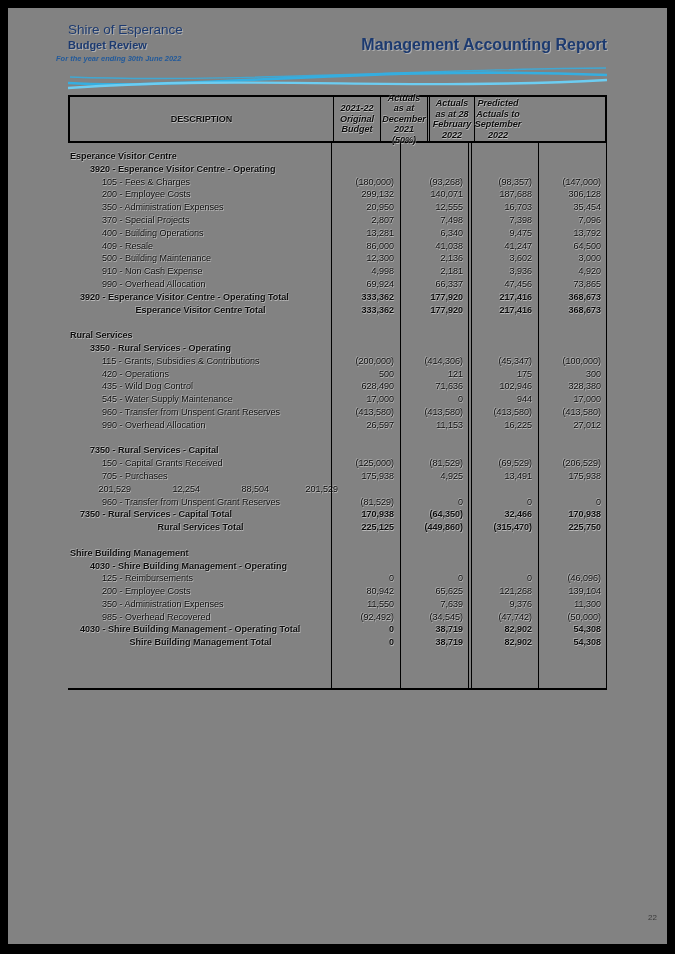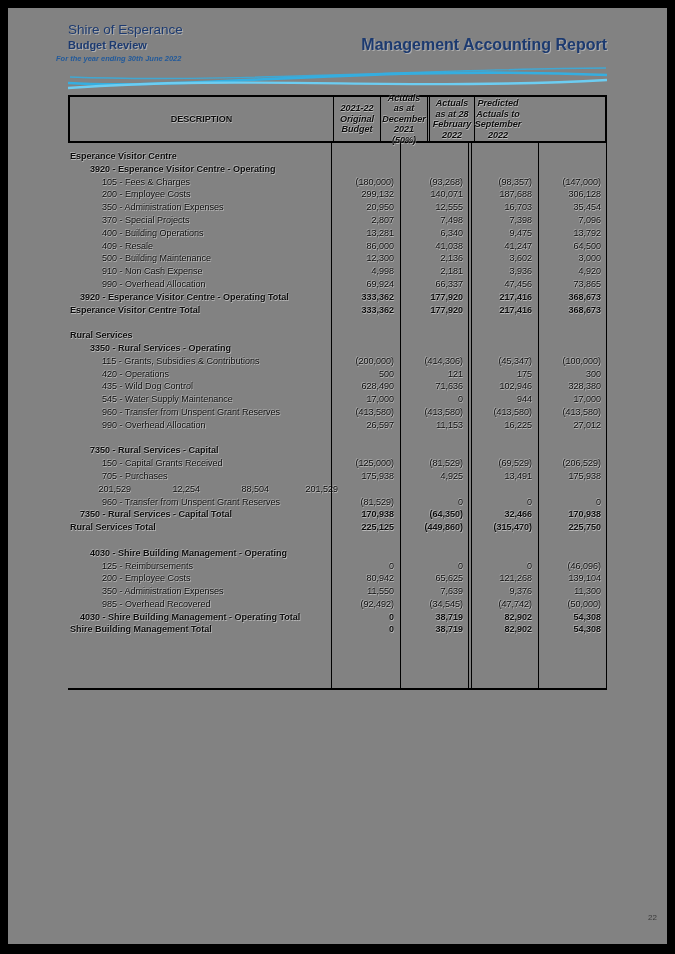--- a/index.html
+++ b/index.html
@@ -71,21 +71,21 @@
     width:263px;box-sizing:border-box;line-height:12.8px;
   }
   .trow .vcell{
     width:69px;box-sizing:border-box;text-align:right;padding-right:6px;
     line-height:12.8px;white-space:nowrap;
   }
   .trow.group  .dlabel{ padding-left:2px;  font-weight:bold; }
   .trow.sub    .dlabel{ padding-left:22px; font-weight:bold; }
   .trow.detail .dlabel{ padding-left:34px; }
   .trow.subtotal .dlabel{ padding-left:32px;text-indent:-20px;font-weight:bold; }
-  .trow.total  .dlabel{ padding-left:2px;  font-weight:bold; }
+  .trow.total  .dlabel{ padding-left:2px;  font-weight:bold;text-align:center; }
   .trow.subtotal .vcell, .trow.total .vcell, .trow.group .vcell, .trow.sub .vcell{ font-weight:bold; }
   .spacer{ height:12.8px; }
 
   .page-number{
     position:absolute;right:10px;top:905px;
     font-size:8px;color:#3a3a3a;
   }
 </style>
 </head>
 <body>
@@ -304,20 +304,27 @@
           <div class="vcell">170,938</div>
         </div>
         <div class="trow total">
           <div class="dlabel">Rural Services Total</div>
           <div class="vcell">225,125</div>
           <div class="vcell">(449,860)</div>
           <div class="vcell">(315,470)</div>
           <div class="vcell">225,750</div>
         </div>
         <div class="spacer"></div>
+        <div class="trow group">
+          <div class="dlabel">Shire Building Management</div>
+          <div class="vcell"></div>
+          <div class="vcell"></div>
+          <div class="vcell"></div>
+          <div class="vcell"></div>
+        </div>
         <div class="trow sub">
           <div class="dlabel">4030 - Shire Building Management - Operating</div>
           <div class="vcell"></div>
           <div class="vcell"></div>
           <div class="vcell"></div>
           <div class="vcell"></div>
         </div>
         <div class="trow detail">
           <div class="dlabel">125 - Reimbursements</div>
           <div class="vcell">0</div>

